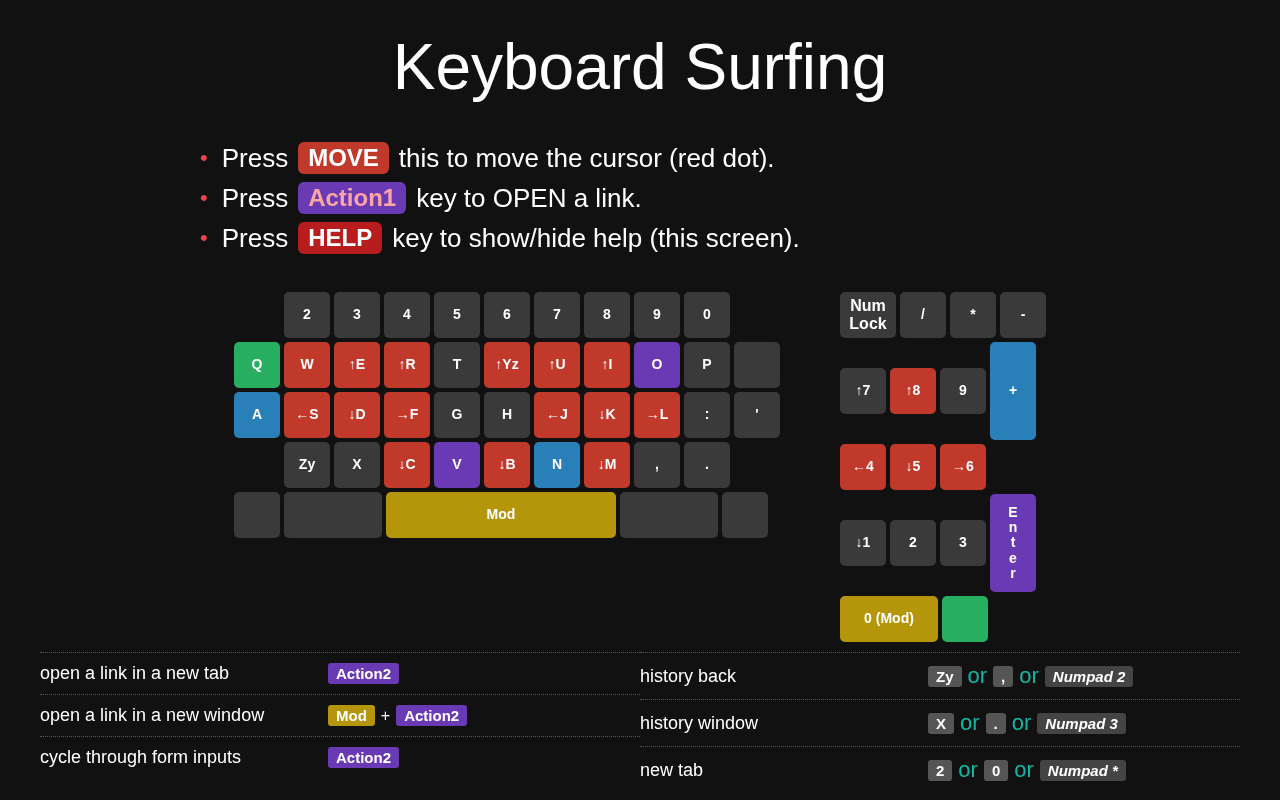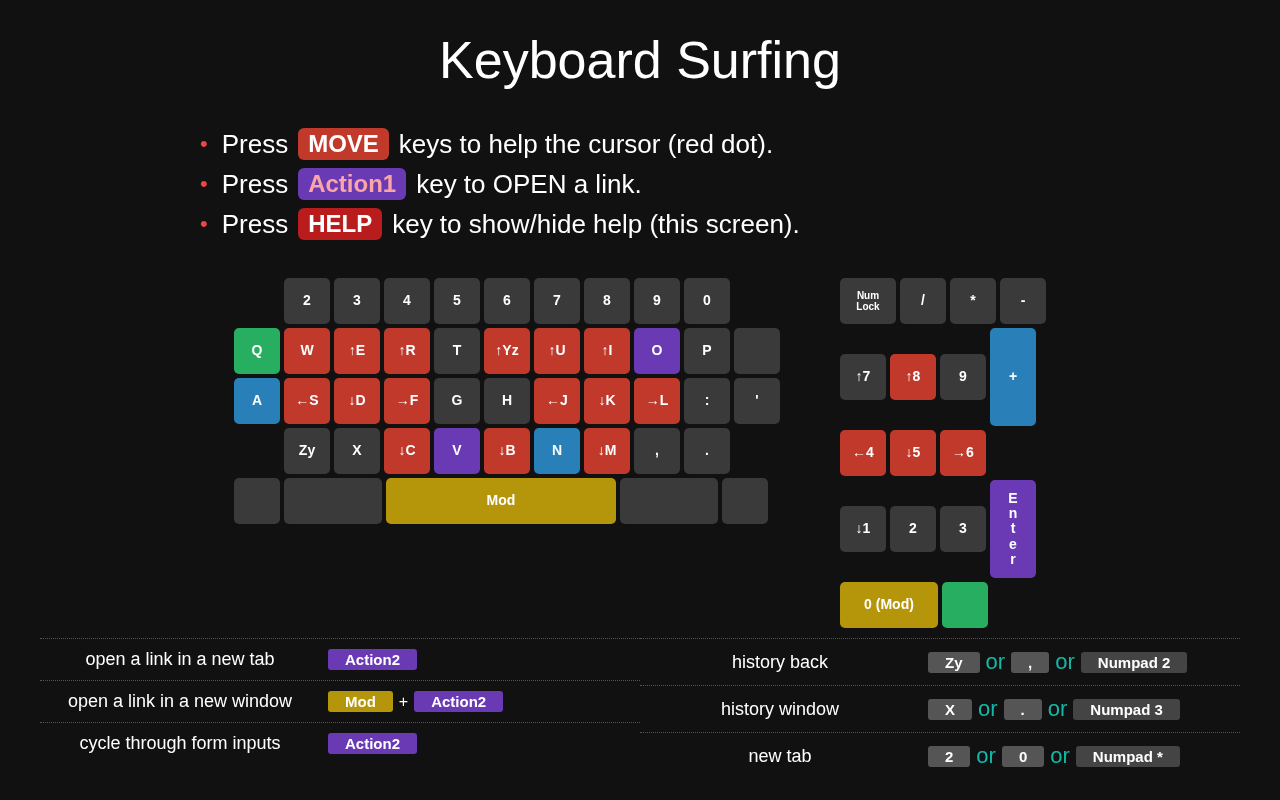--- a/index.html
+++ b/index.html
@@ -8,21 +8,21 @@
       color: #fff;
       font-family: Arial, sans-serif;
       width: 1280px;
       height: 800px;
       overflow: hidden;
       position: relative;
     }
 
     .page-title {
       text-align: center;
-      font-size: 52px;
+      font-size: 64px;
       font-weight: normal;
       padding: 30px 0 20px 0;
       color: #fff;
     }
 
     .instructions {
       padding: 10px 0 10px 200px;
     }
 
     .instruction-item {
@@ -102,21 +102,20 @@
       writing-mode: horizontal-tb;
     }
     .key.numpad-0 { min-width: 98px; background: #b5960a; }
     .key.numpad-green { background: #27ae60; min-width: 46px; height: 46px; }
 
     
     .legend {
       display: flex;
       margin: 0 40px;
       gap: 0;
-      text-align: center;
     }
 
     .legend-col {
       flex: 1;
     }
 
     .legend-row {
       display: flex;
       align-items: center;
       border-top: 1px dotted #555;
@@ -139,43 +138,43 @@
 
     .legend-or {
       color: #14b8a6;
       font-size: 22px;
     }
 
     .key-text {
       display: inline-block;
       background: #555;
       color: #fff;
-      padding: 2px 17px;
+      padding: 2px 8px;
       border-radius: 3px;
       font-size: 15px;
       font-weight: bold;
     }
 
     .key-text.action2 { background: #6a3ab5; }
     .key-text.mod { background: #b5960a; }
-    .key-text.numpad { background: #444; }
+    .key-text.numpad { background: #444; font-style: italic; }
 
     .plus-sign { color: #fff; font-size: 16px; }
   </style>
 </head>
 <body>
 
 <h1 class="page-title">Keyboard Surfing</h1>
 
 <div class="instructions">
   <div class="instruction-item">
     <span class="bullet">•</span>
     <span>Press</span>
     <span class="badge badge-move">MOVE</span>
-    <span>keys to help the cursor (red dot).</span>
+    <span>this to move the cursor (red dot).</span>
   </div>
   <div class="instruction-item">
     <span class="bullet">•</span>
     <span>Press</span>
     <span class="badge badge-action1">Action1</span>
     <span>key to OPEN a link.</span>
   </div>
   <div class="instruction-item">
     <span class="bullet">•</span>
     <span>Press</span>
@@ -249,21 +248,21 @@
       <div class="key dark wide"></div>
       <div class="key mod-key" style="min-width: 230px;">Mod</div>
       <div class="key dark wide"></div>
       <div class="key dark"></div>
     </div>
   </div>
 
   <div class="keyboard">
 
     <div class="key-row">
-      <div class="key dark" style="min-width: 56px; font-size:10px;">Num<br>Lock</div>
+      <div class="key dark" style="min-width: 56px; font-size:16px;">Num<br>Lock</div>
       <div class="key dark">/</div>
       <div class="key dark">*</div>
       <div class="key dark">-</div>
     </div>
 
     <div class="key-row">
       <div class="key dark">↑7</div>
       <div class="key move">↑8</div>
       <div class="key dark">9</div>
       <div class="key action1-blue" style="height: 98px; display: flex; align-items: center; justify-content: center;">+</div>

